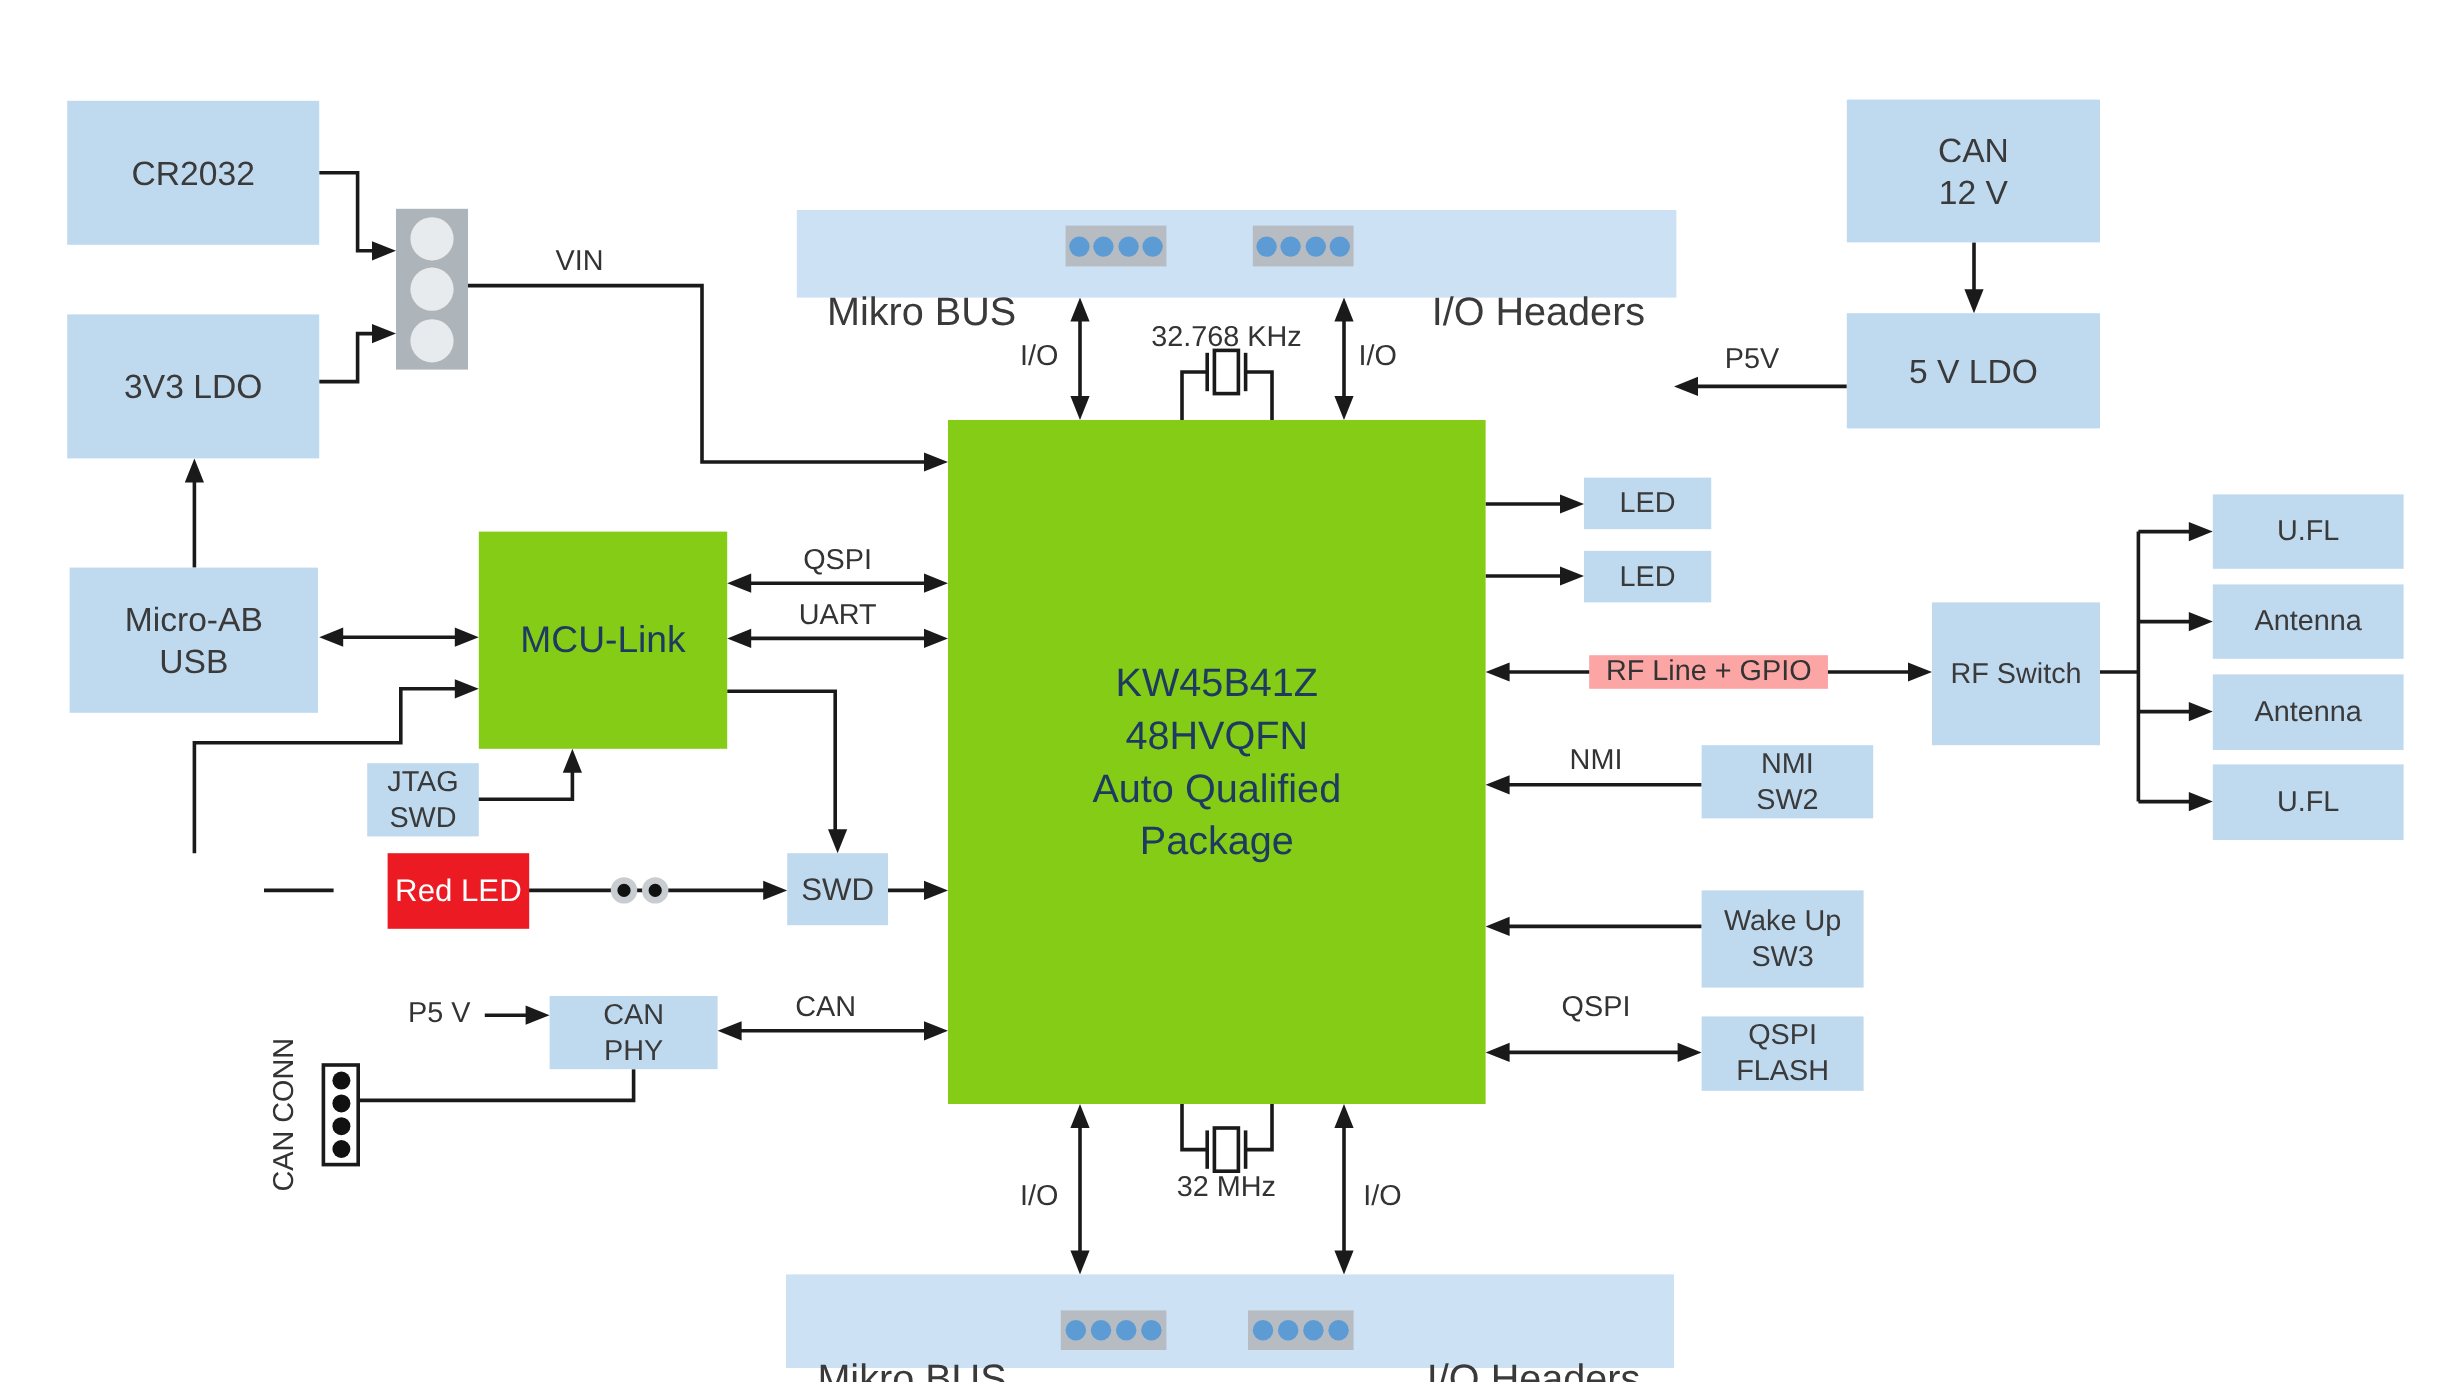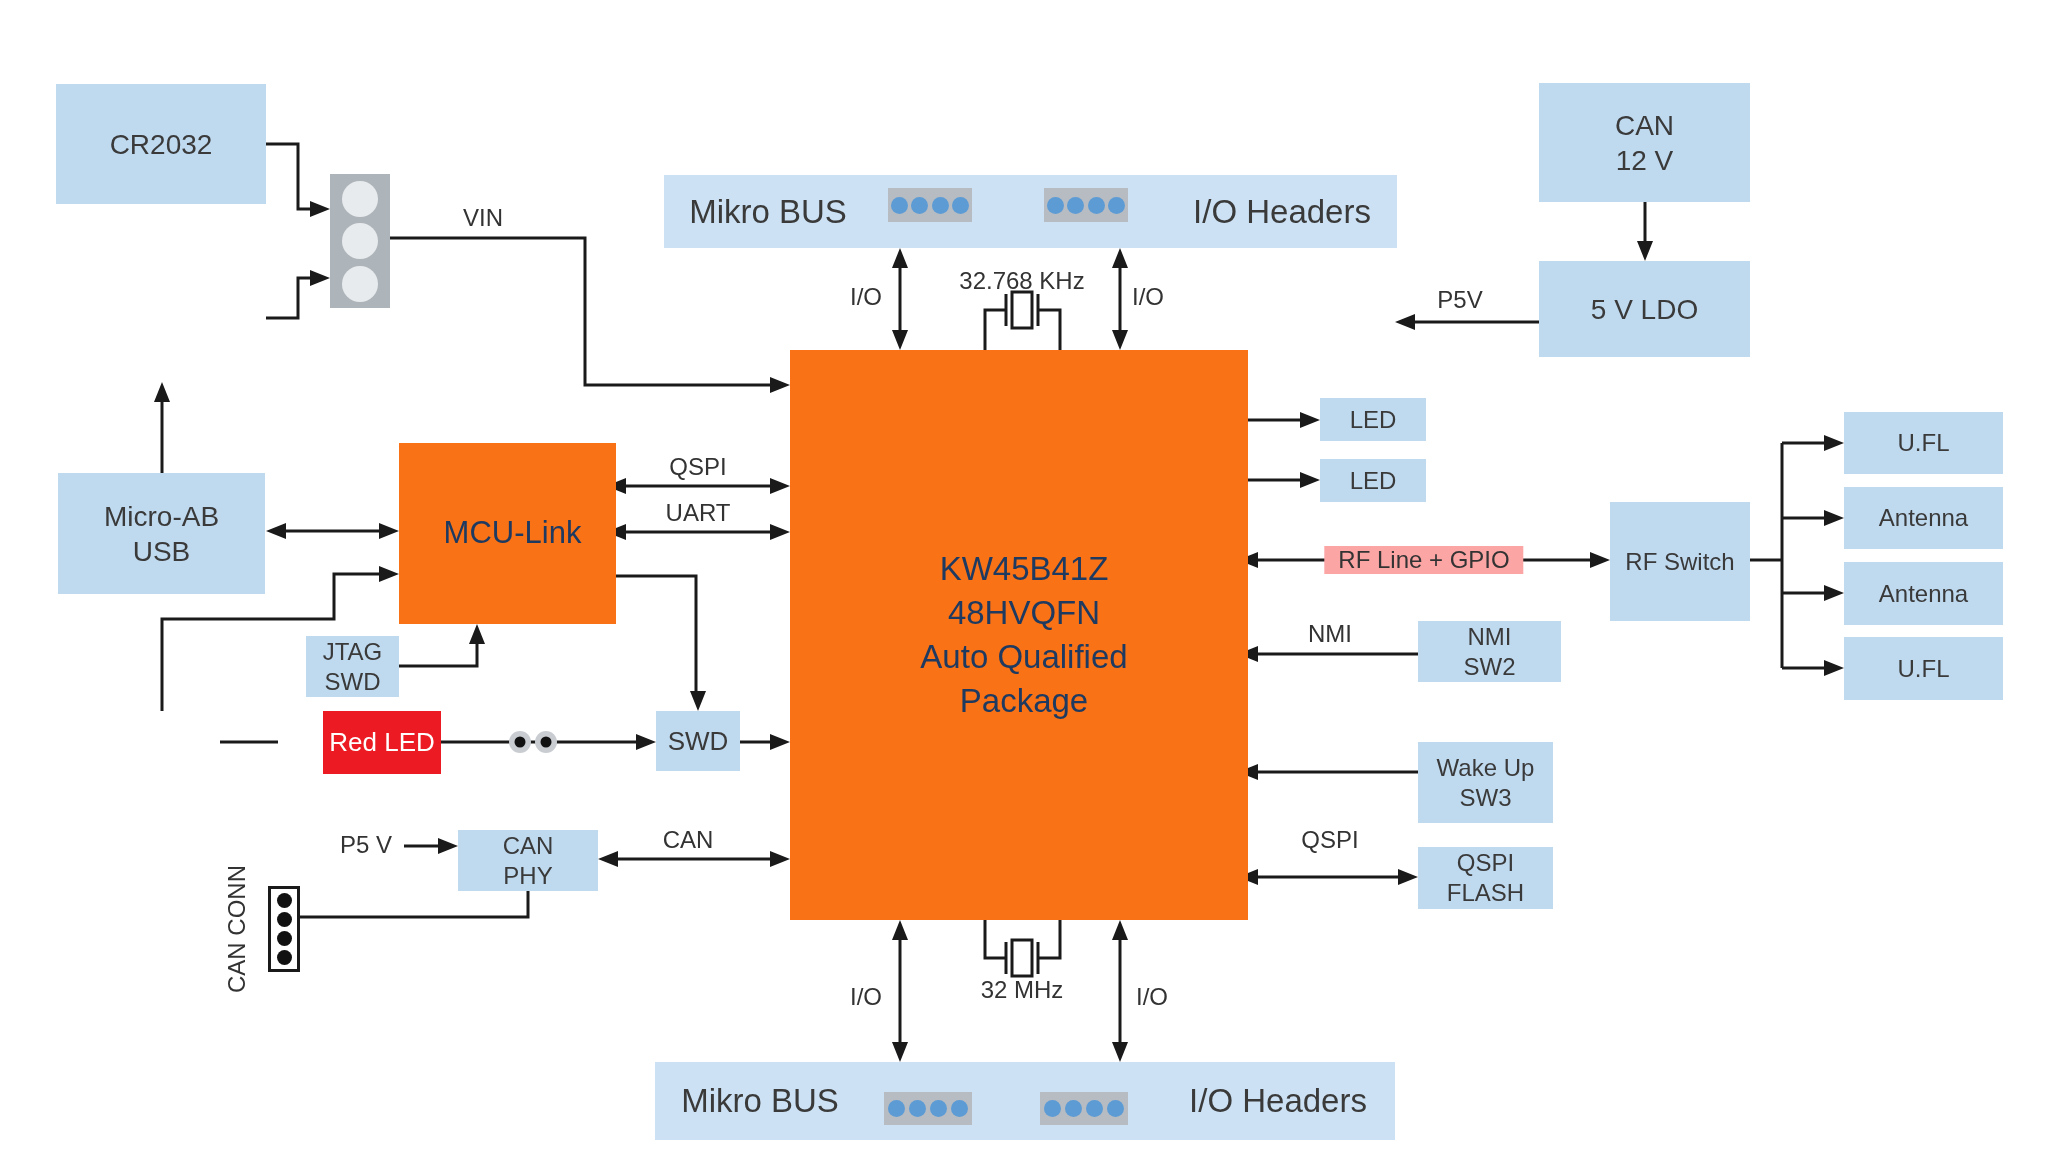--- a/index.html
+++ b/index.html
@@ -7,31 +7,31 @@
     position:relative;width:2048px;height:1152px;background:#ffffff;
     font-family:"Liberation Sans","DejaVu Sans",sans-serif;overflow:hidden;
   }
   #wires{position:absolute;left:0;top:0;}
   .blk{
     position:absolute;display:flex;align-items:center;justify-content:center;
     text-align:center;white-space:pre-line;color:#3A3A3A;font-size:28px;line-height:1.25;
   }
   .light{background:#BFD9EF;}
   .bar{background:#CCE2F4;}
-  .chipfill{background:#f97316;color:#1F3A60;padding-left:10px;}
+  .chipfill{background:#84cc16;color:#1F3A60;}
   .redfill{background:#EC1B23;color:#FFFFFF;margin-left:45px;}
   .sm{font-size:24px;}
   .md{font-size:26px;}
   .mcutxt{font-size:31px;}
   .chiptxt{font-size:33px;line-height:44px;}
   .wlabel{
     position:absolute;transform:translate(-50%,-50%);font-size:24px;color:#333333;
     white-space:nowrap;
   }
-  .big{font-size:33px;color:#3A3A3A;}
+  .big{font-size:33px;color:#3A3A3A;margin-top:48px;}
   .onwire{background:#fca5a5;padding:0 14px;}
   .vlabel{transform:translate(-50%,-50%) rotate(-90deg);}
   .jumper{
     position:absolute;left:330px;top:174px;width:60px;height:134px;background:#AEB5BA;
     display:flex;flex-direction:column;align-items:center;justify-content:space-evenly;
   }
   .jpin{width:36px;height:36px;border-radius:50%;background:#E8EBEE;}
   .canconn{
     position:absolute;left:268px;top:886px;width:32px;height:86px;background:#ffffff;
     border:3px solid #1A1A1A;display:flex;flex-direction:column;align-items:center;
@@ -173,20 +173,21 @@
       <polygon points="698,711 690,691 706,691"></polygon>
       <polygon points="1645,261 1637,241 1653,241"></polygon>
       <polygon points="900,350 892,330 908,330"></polygon>
       <polygon points="1120,350 1112,330 1128,330"></polygon>
       <polygon points="900,1062 892,1042 908,1042"></polygon>
       <polygon points="1120,1062 1112,1042 1128,1042"></polygon>
     </g>
   </svg>
 
   <div class="blk light" style="left:56px;top:84px;width:210px;height:120px">CR2032</div>
+  <div class="blk light" style="left:56px;top:262px;width:210px;height:120px">3V3 LDO</div>
   <div class="blk light" style="left:58px;top:473px;width:207px;height:121px">Micro-AB
 USB</div>
   <div class="blk chipfill mcutxt" style="left:399px;top:443px;width:207px;height:181px">MCU-Link</div>
   <div class="blk light sm" style="left:306px;top:636px;width:93px;height:61px">JTAG
 SWD</div>
   <div class="blk redfill md" style="left:278px;top:711px;width:118px;height:63px">Red LED</div>
   <div class="blk light md" style="left:656px;top:711px;width:84px;height:60px">SWD</div>
   <div class="blk light sm" style="left:458px;top:830px;width:140px;height:61px">CAN
 PHY</div>
   <div class="blk chipfill chiptxt" style="left:790px;top:350px;width:448px;height:570px">KW45B41Z

